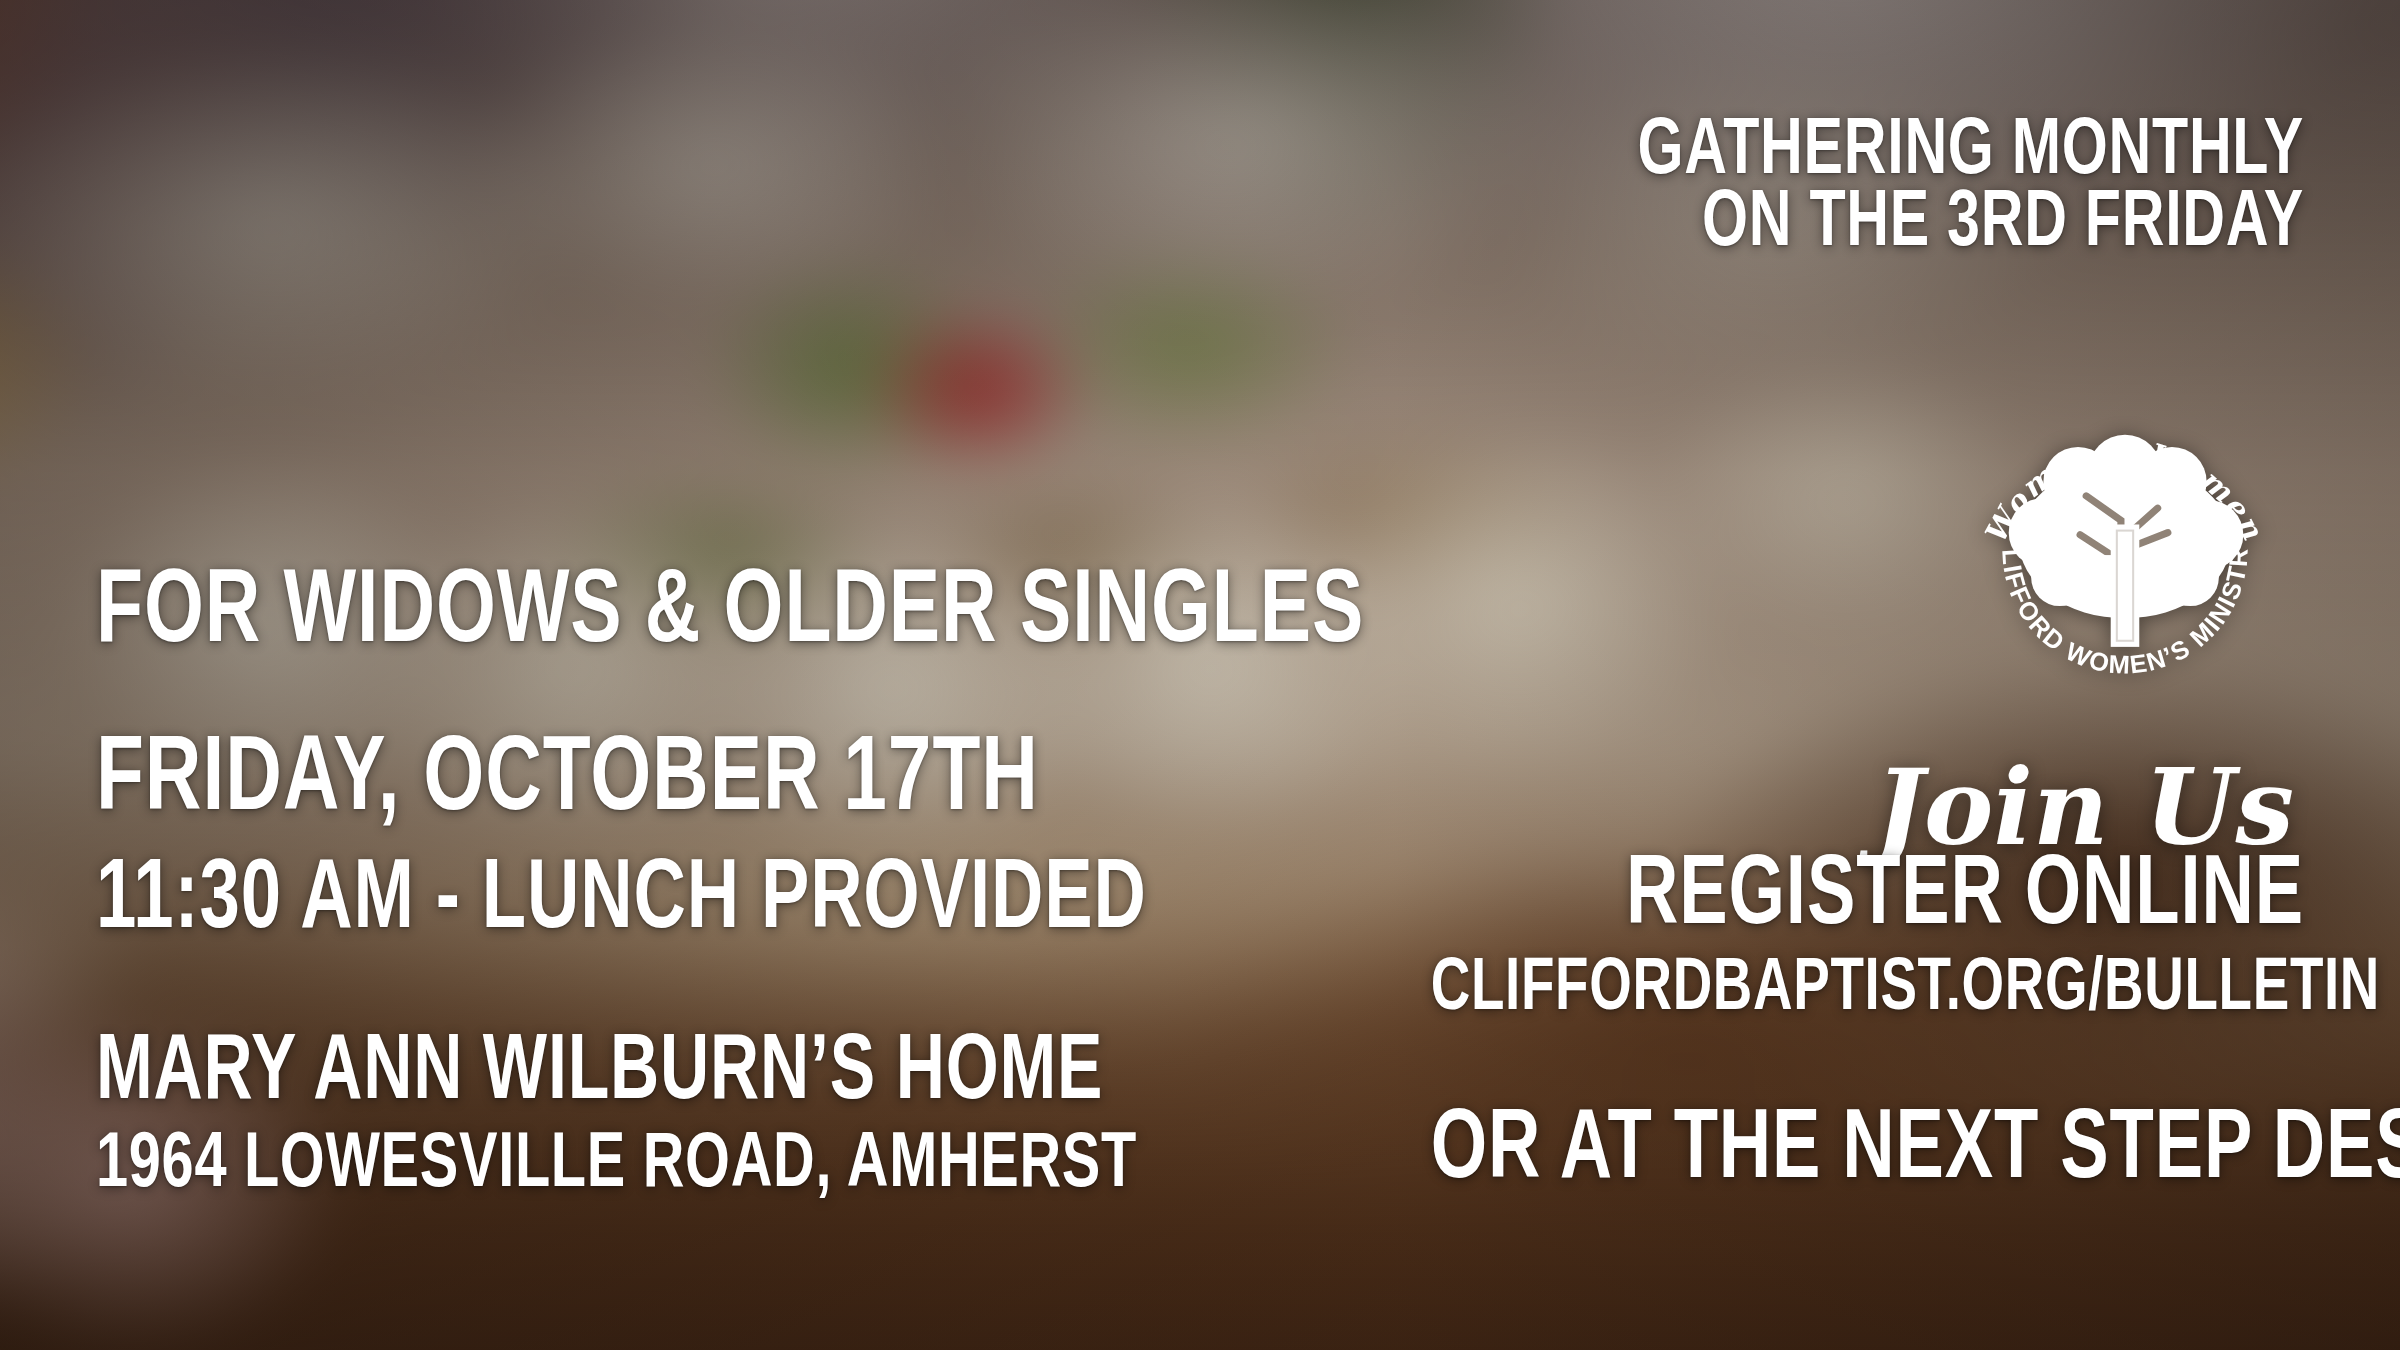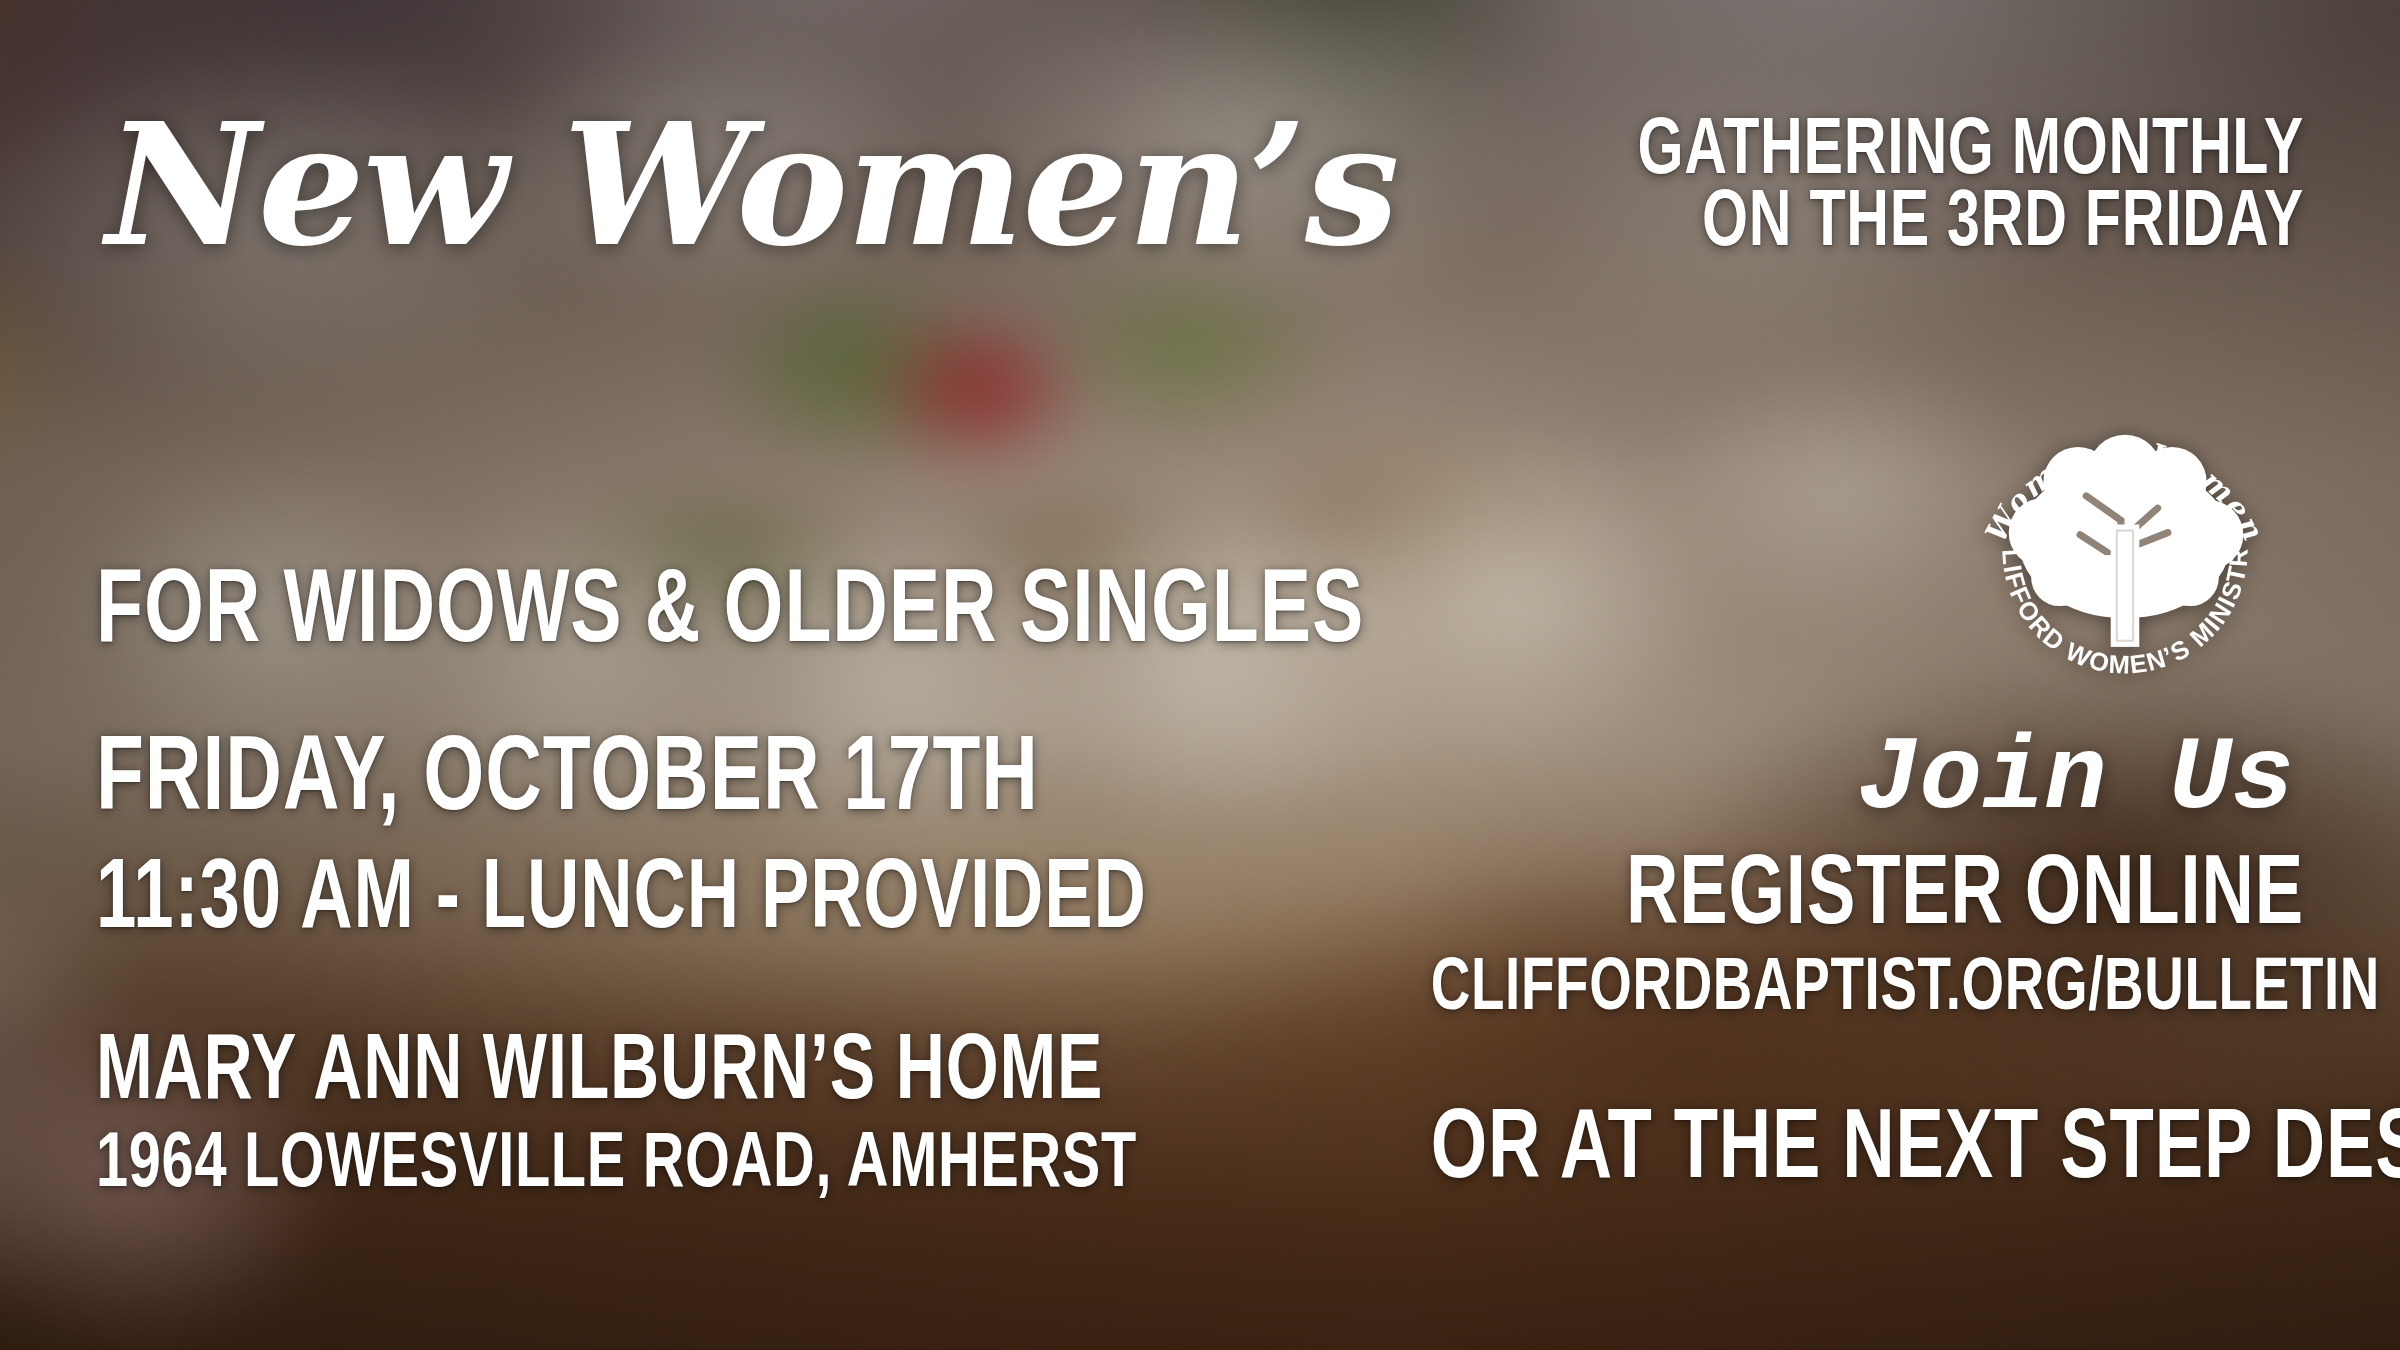--- a/index.html
+++ b/index.html
@@ -129,21 +129,21 @@
   .right{position:absolute;right:96px;top:0;width:1180px;height:100%;text-align:right;}
   .r-line{position:absolute;right:0;}
 
   .r-gather1{top:108px;font-size:80px;}
   .r-gather2{top:180px;font-size:80px;}
 
   .logo{position:absolute;right:26px;top:398px;width:306px;height:306px;}
   .logo svg{width:100%;height:100%;display:block;
     filter:drop-shadow(0 2px 10px rgba(0,0,0,.45));}
 
-  .joinus{position:absolute;right:10px;top:720px;font-size:104px;font-family:Liberation Mono, monospace;}
+  .joinus{position:absolute;right:10px;top:746px;font-size:104px;}
   .r-reg{top:842px;font-size:98px;}
   .r-url{top:948px;font-size:74px;}
   .r-desk{top:1096px;font-size:98px;}
 </style>
 </head>
 <body>
 
 <div class="stage">
 
   <div class="photo">
@@ -152,21 +152,20 @@
       <div class="layer bg-topleft"></div>
       <div class="layer bg-plates"></div>
       <div class="layer bg-tacos"></div>
       <div class="layer bg-wood"></div>
       <div class="layer bg-hand"></div>
     </div>
     <div class="scrim"></div>
   </div>
 
   <div class="left">
-    <div class="script title-1">New Women’s</div>
 
     <div class="cond l-sub">FOR WIDOWS &amp; OLDER SINGLES</div>
     <div class="cond l-date">FRIDAY, OCTOBER 17TH</div>
     <div class="cond l-time">11:30 AM - LUNCH PROVIDED</div>
     <div class="cond l-venue">MARY ANN WILBURN’S HOME</div>
     <div class="cond l-addr">1964 LOWESVILLE ROAD, AMHERST</div>
   </div>
 
   <div class="right">
     <div class="cond right r-line r-gather1">GATHERING MONTHLY</div>

